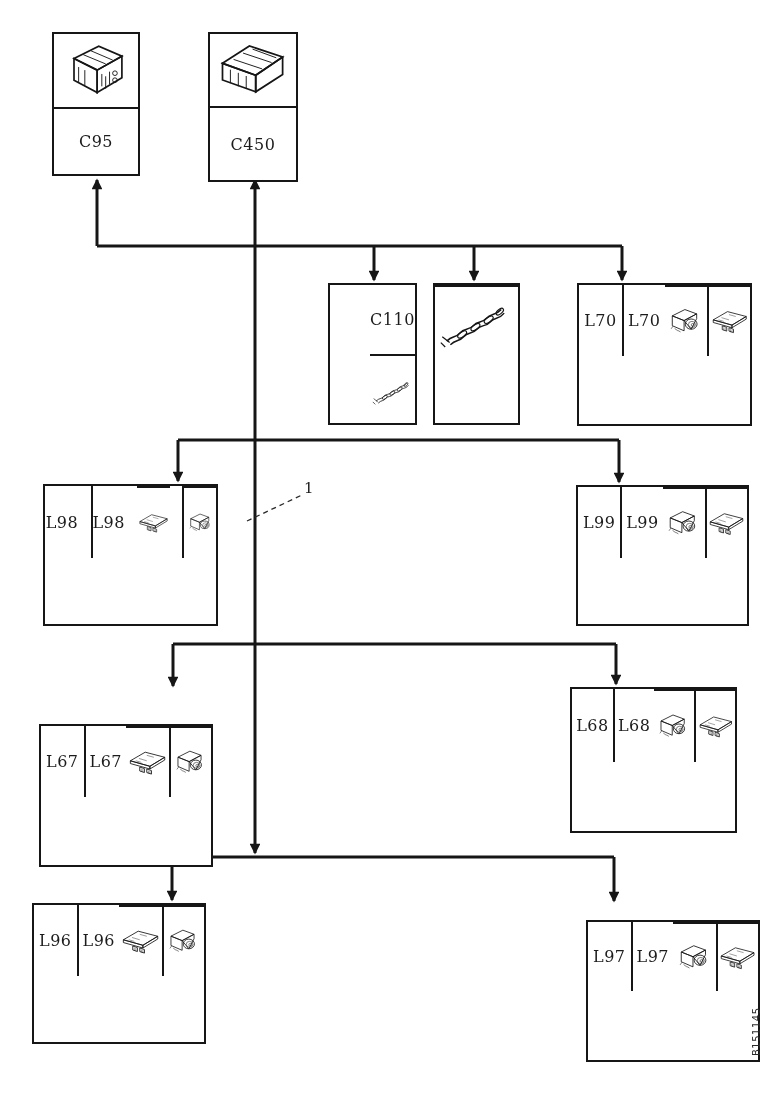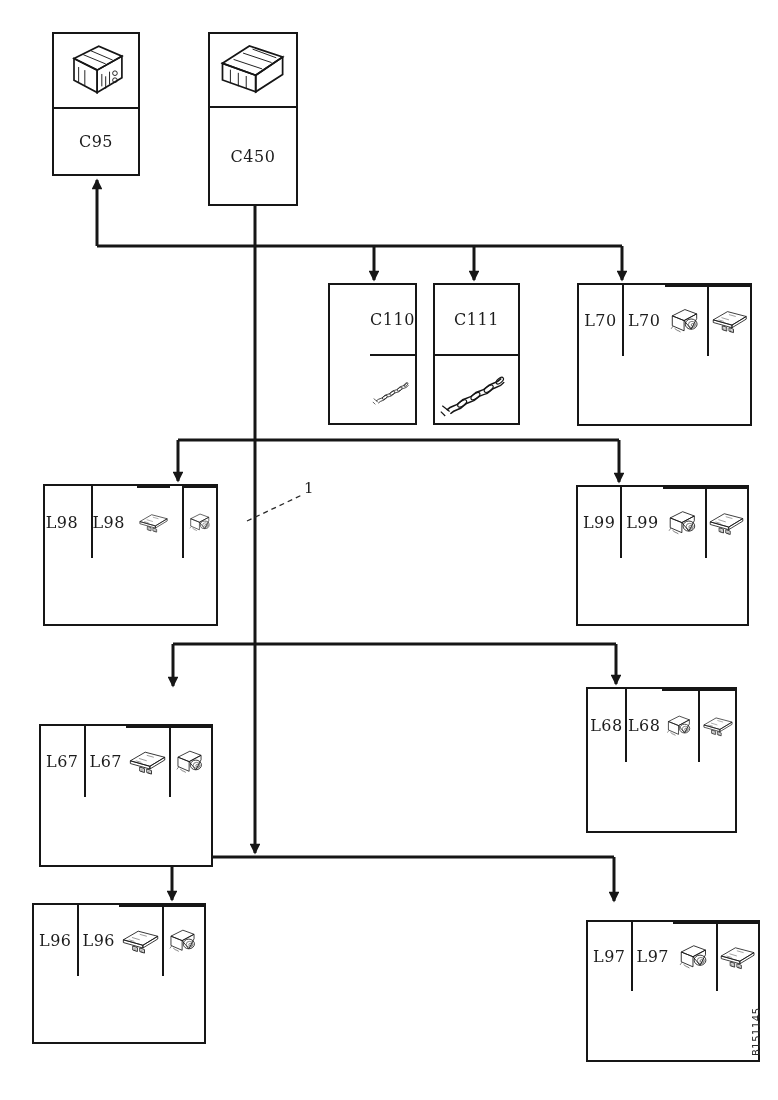--- a/index.html
+++ b/index.html
@@ -127,38 +127,37 @@
 
   <div id="nodes-layer">
       <div class="node single" style="left: 52px; top: 32px; width: 88px; height: 144px; grid-template-rows: 73px 1fr;">
         <div class="cell sym">
           <svg class="symsvg" viewBox="0 0 100 80" preserveAspectRatio="xMidYMid meet">
             <use href="#connector-block-icon"></use>
           </svg>
         </div>
         <div class="cell lab bt">C95</div>
       </div>
-      <div class="node single" style="left: 208px; top: 32px; width: 90px; height: 174px; grid-template-rows: 72px 1fr;">
+      <div class="node single" style="left: 208px; top: 32px; width: 90px; height: 150px; grid-template-rows: 72px 1fr;">
         <div class="cell sym">
           <svg class="symsvg" viewBox="0 0 100 80" preserveAspectRatio="xMidYMid meet">
             <use href="#connector-block-wide-icon"></use>
           </svg>
         </div>
         <div class="cell lab bt">C450</div>
       </div>
       <div class="node single" style="left: 328px; top: 283px; width: 89px; height: 142px; grid-template-rows: 69px 1fr; padding-left: 40px;">
         <div class="cell lab">C110</div>
         <div class="cell sym bt">
           <svg class="symsvg" viewBox="0 0 100 80" preserveAspectRatio="xMidYMid meet">
             <use href="#twisted-wires-icon"></use>
           </svg>
         </div>
       </div>
       <div class="node single" style="left: 433px; top: 283px; width: 87px; height: 142px; grid-template-rows: 69px 1fr;">
-        <div class="cell lab">C111</div>
         <div class="cell sym bt">
           <svg class="symsvg" viewBox="0 0 100 80" preserveAspectRatio="xMidYMid meet">
             <use href="#twisted-wires-icon"></use>
           </svg>
         </div>
       </div>
       <div class="node double" style="left: 577px; top: 283px; width: 175px; height: 143px; grid-template-rows: 71px 1fr;">
         <div class="cell lab">L70</div>
         <div class="cell lab bl">L70</div>
         <div class="cell sym bt">
@@ -207,21 +206,21 @@
           <svg class="symsvg" viewBox="0 0 100 80" preserveAspectRatio="xMidYMid meet">
             <use href="#lamp-bracket-icon"></use>
           </svg>
         </div>
         <div class="cell sym bt bl">
           <svg class="symsvg" viewBox="0 0 100 80" preserveAspectRatio="xMidYMid meet">
             <use href="#lamp-housing-icon"></use>
           </svg>
         </div>
       </div>
-      <div class="node double" style="left: 570px; top: 687px; width: 151px; height: 146px; grid-template-rows: 73px 1fr; margin-left: 16px;">
+      <div class="node double" style="left: 570px; top: 687px; width: 167px; height: 146px; grid-template-rows: 73px 1fr;">
         <div class="cell lab">L68</div>
         <div class="cell lab bl">L68</div>
         <div class="cell sym bt">
           <svg class="symsvg" viewBox="0 0 100 80" preserveAspectRatio="xMidYMid meet">
             <use href="#lamp-housing-icon"></use>
           </svg>
         </div>
         <div class="cell sym bt bl">
           <svg class="symsvg" viewBox="0 0 100 80" preserveAspectRatio="xMidYMid meet">
             <use href="#lamp-bracket-icon"></use>

